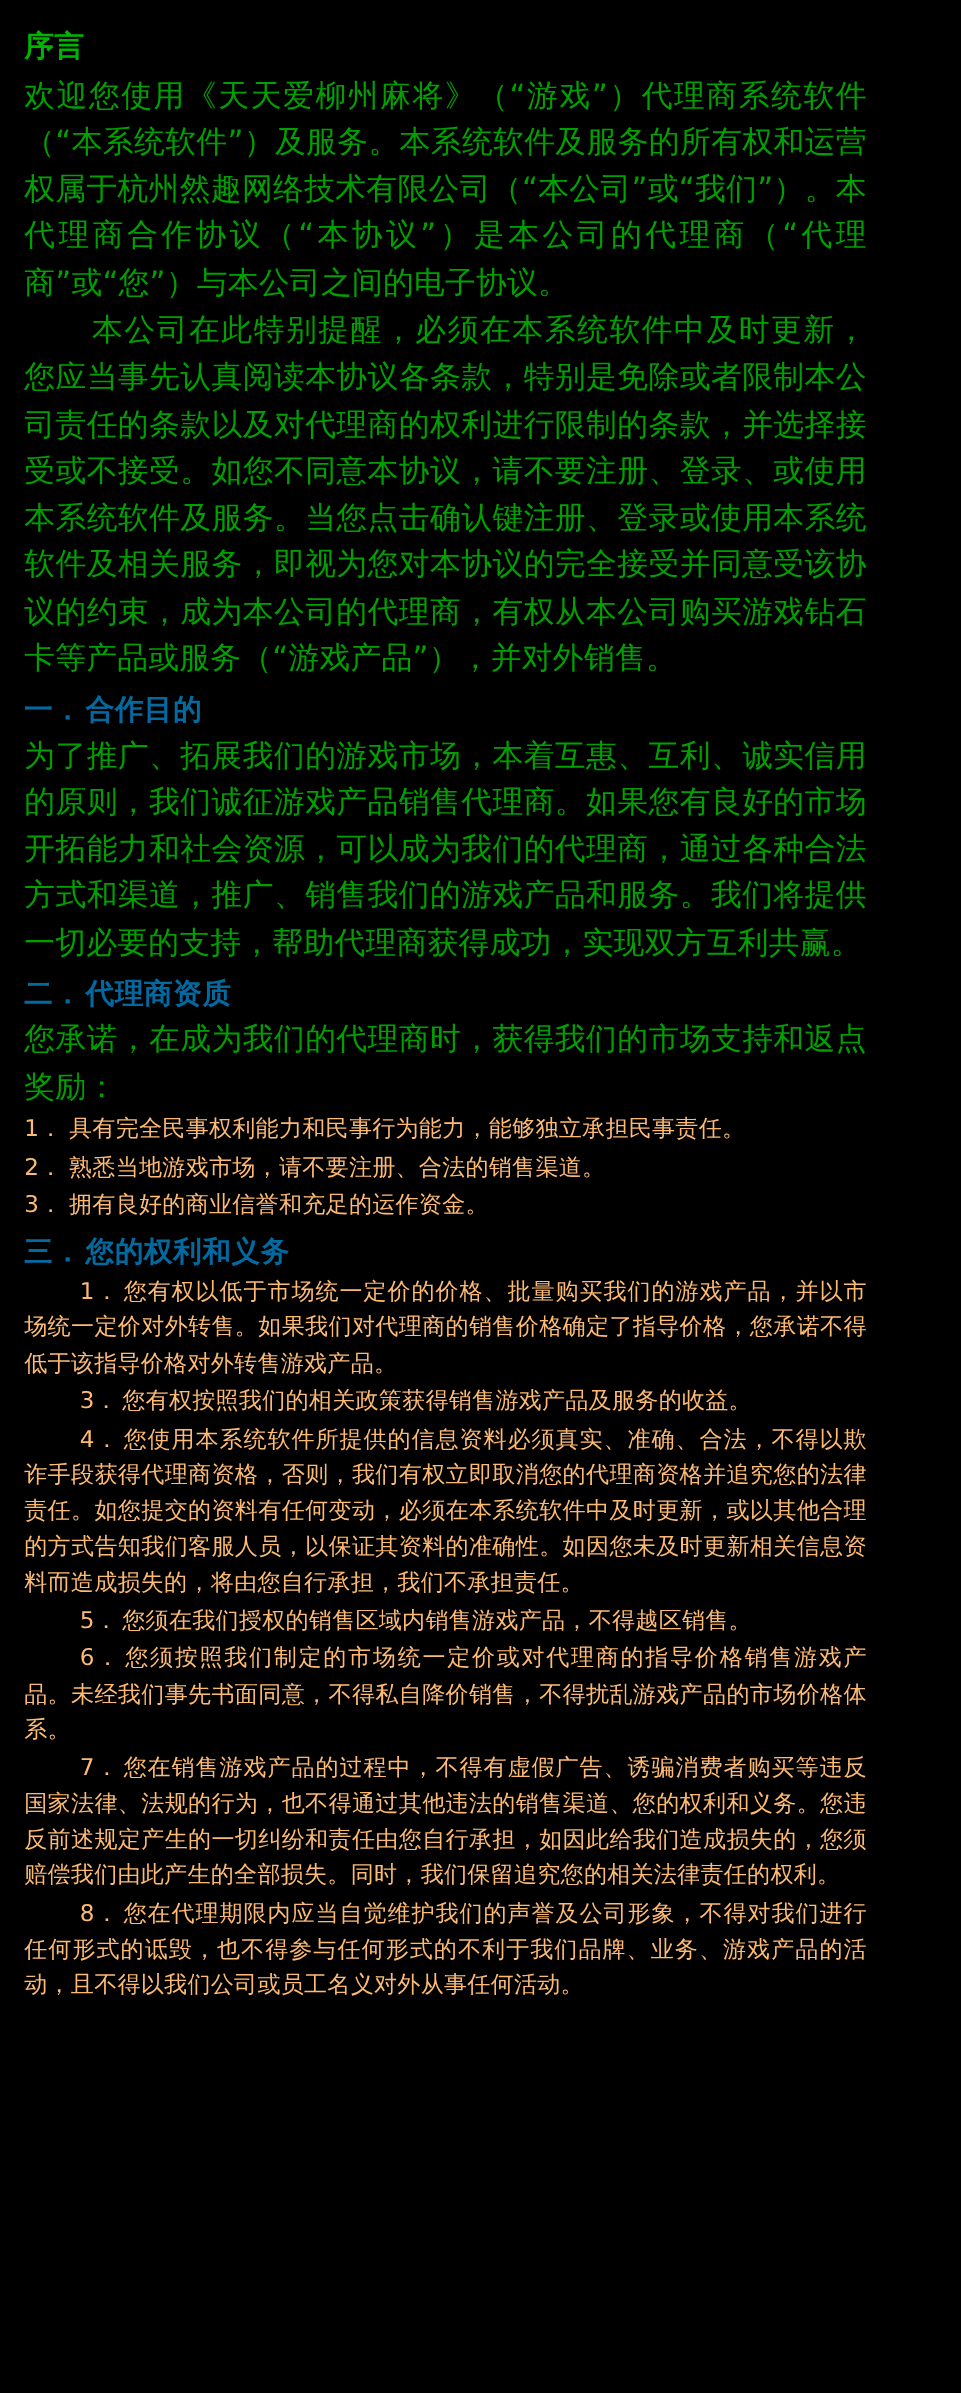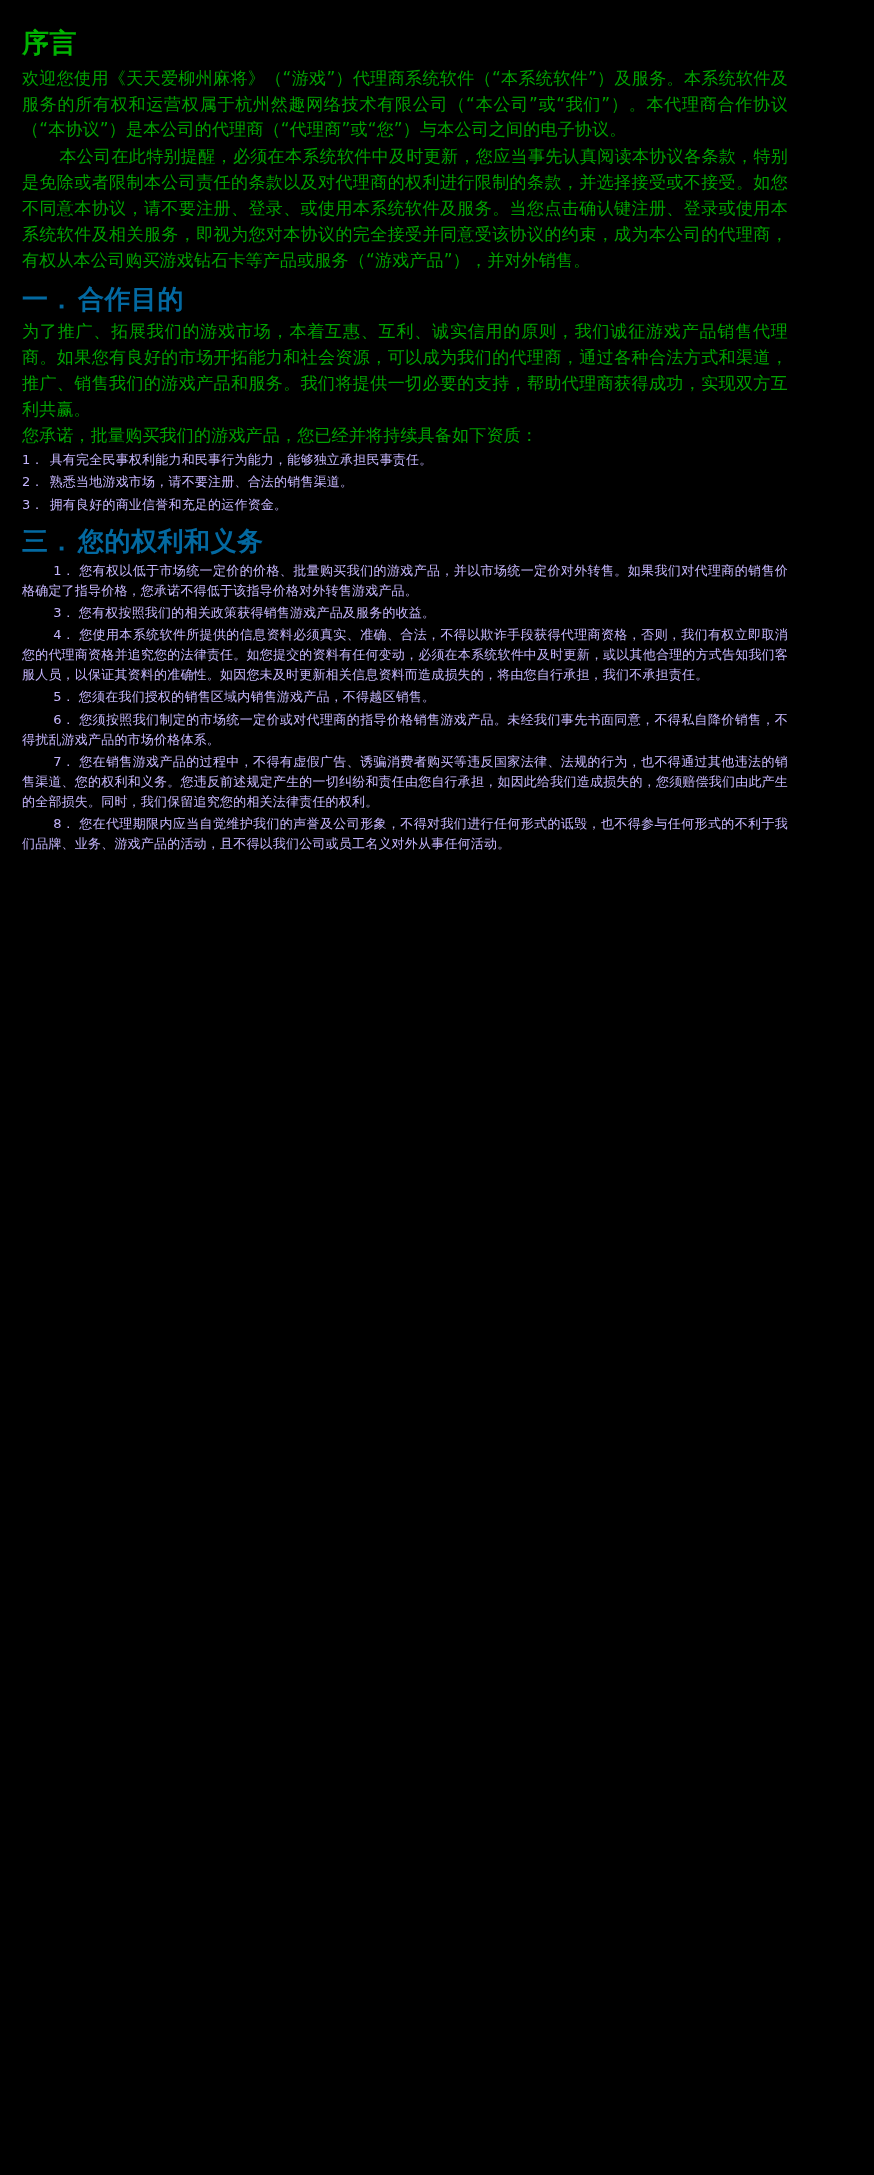--- a/index.html
+++ b/index.html
@@ -33,39 +33,39 @@
     font-weight: 700;
     color: #0369a1;
     margin: 10px 0 2px 0;
     letter-spacing: 0.5px;
   }
   .section-heading .sec-num {
     display: inline-block;
     min-width: 56px;
   }
   .para {
-    font-size: 17px;
+    font-size: 28px;
     line-height: 1.52;
     color: #00a000;
     margin: 0 0 1px 0;
     text-align: justify;
     letter-spacing: 0.2px;
   }
   .para.indent {
     text-indent: 2.2em;
   }
   .list {
     margin: 0;
     padding: 0;
     list-style: none;
   }
   .list-item {
-    font-size: 13px;
+    font-size: 21px;
     line-height: 1.55;
-    color: #c4b5fd;
+    color: #fdba74;
     margin: 0 0 2px 0;
     text-align: justify;
     letter-spacing: 0.2px;
   }
   .list-item .num {
     display: inline;
     margin-right: 6px;
   }
   .list-item.wide {
     text-indent: 2.4em;
@@ -82,21 +82,24 @@
   <h1 class="doc-title">序言</h1>
 
   <p class="para">欢迎您使用《天天爱柳州麻将》（“游戏”）代理商系统软件（“本系统软件”）及服务。本系统软件及服务的所有权和运营权属于杭州然趣网络技术有限公司（“本公司”或“我们”）。本代理商合作协议（“本协议”）是本公司的代理商（“代理商”或“您”）与本公司之间的电子协议。</p>
   <p class="para indent">本公司在此特别提醒，必须在本系统软件中及时更新，您应当事先认真阅读本协议各条款，特别是免除或者限制本公司责任的条款以及对代理商的权利进行限制的条款，并选择接受或不接受。如您不同意本协议，请不要注册、登录、或使用本系统软件及服务。当您点击确认键注册、登录或使用本系统软件及相关服务，即视为您对本协议的完全接受并同意受该协议的约束，成为本公司的代理商，有权从本公司购买游戏钻石卡等产品或服务（“游戏产品”），并对外销售。</p>
 
   <h2 class="section-heading">
     <span class="sec-num">一．</span><span>合作目的</span>
   </h2>
   <p class="para">为了推广、拓展我们的游戏市场，本着互惠、互利、诚实信用的原则，我们诚征游戏产品销售代理商。如果您有良好的市场开拓能力和社会资源，可以成为我们的代理商，通过各种合法方式和渠道，推广、销售我们的游戏产品和服务。我们将提供一切必要的支持，帮助代理商获得成功，实现双方互利共赢。</p>
 
-  <p class="para">您承诺，批量购买我们的游戏产品，您已经并将持续具备如下资质：</p>
+  <h2 class="section-heading">
+    <span class="sec-num">二．</span><span>代理商资质</span>
+  </h2>
+  <p class="para">您承诺，在成为我们的代理商时，获得我们的市场支持和返点奖励：</p>
   <ul class="list">
     <li class="list-item">
       <span class="num">1．</span><span>具有完全民事权利能力和民事行为能力，能够独立承担民事责任。</span>
     </li>
     <li class="list-item">
       <span class="num">2．</span><span>熟悉当地游戏市场，请不要注册、合法的销售渠道。</span>
     </li>
     <li class="list-item">
       <span class="num">3．</span><span>拥有良好的商业信誉和充足的运作资金。</span>
     </li>

